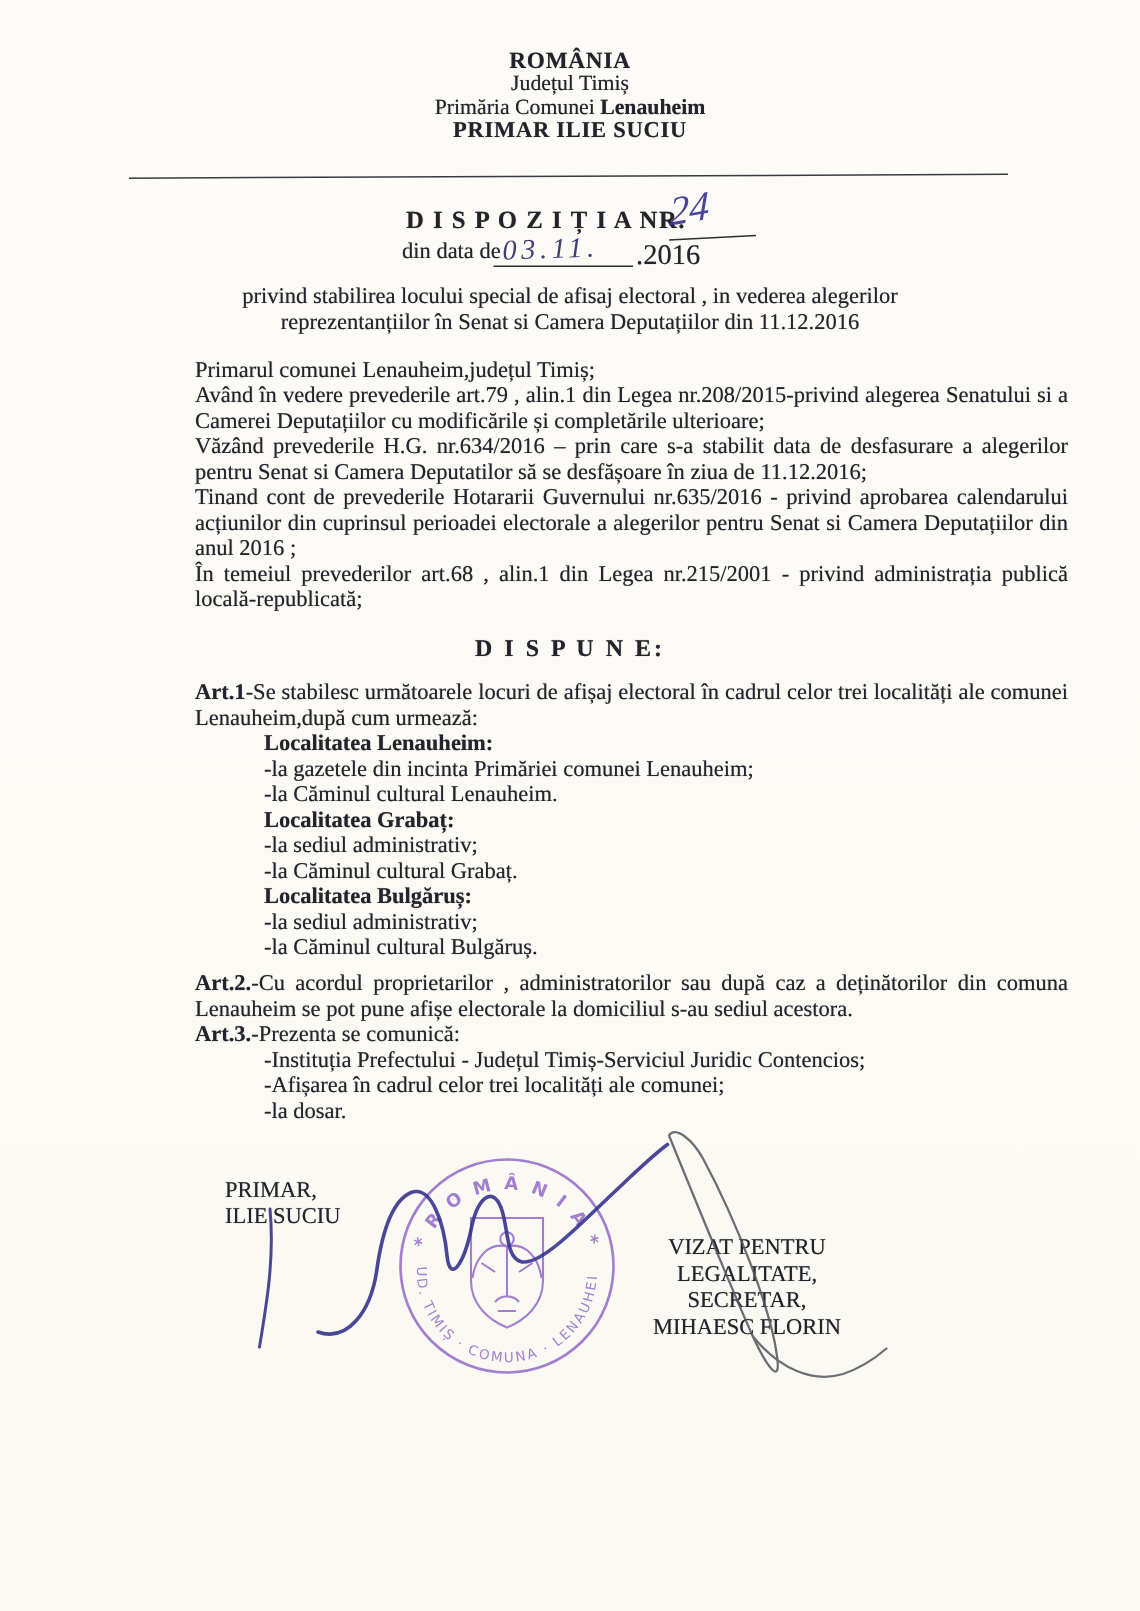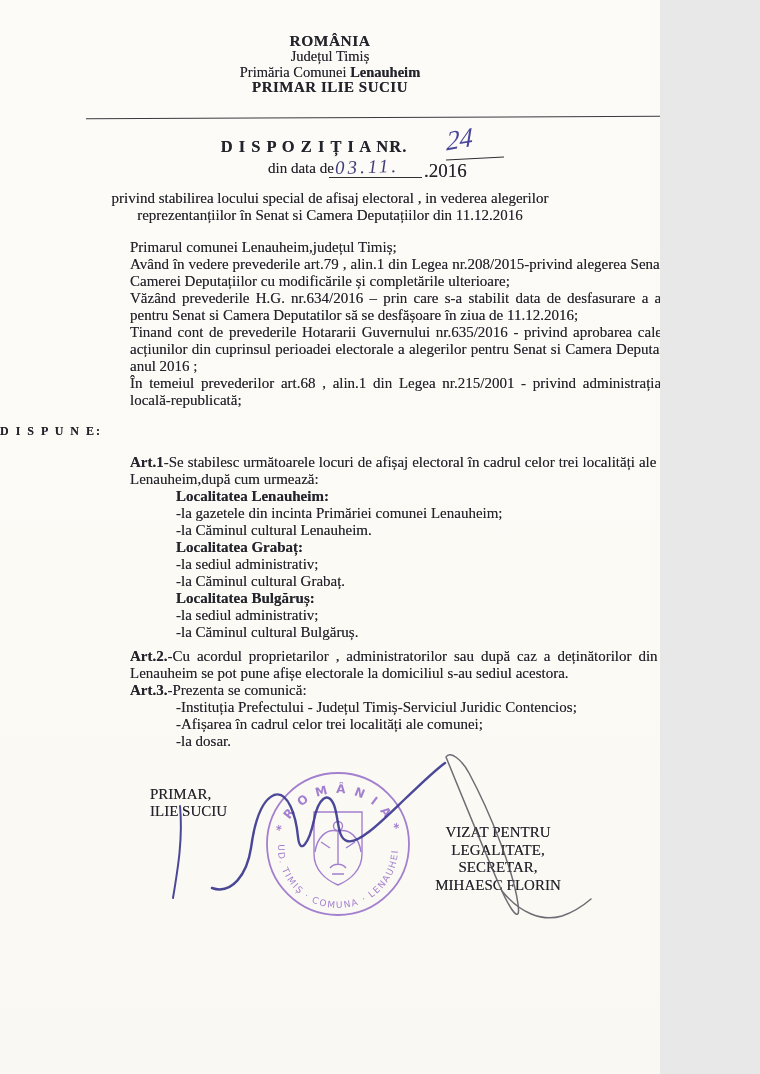--- a/index.html
+++ b/index.html
@@ -1,17 +1,17 @@
 <!DOCTYPE html>
 <html><head>
 <meta charset="utf-8">
 <style>
   html,body{margin:0;padding:0;background:#e8e8e8;}
   #page{
-    position:relative; width:660px; height:1074px; overflow:hidden;
+    position:relative; width:760px; height:1074px; overflow:hidden;
     background:linear-gradient(180deg,#fcfbf7 0%, #fbfaf5 60%, #faf8f2 100%);
     font-family:"Liberation Serif","DejaVu Serif",serif;
     color:#23232b;
     text-decoration:underline;
   }
   .txt{ text-shadow:0 0 .6px rgba(35,35,43,.55); }
   .abs{ position:absolute; }
   
   .hdr{ top:33px; left:0; right:0; text-align:center; line-height:15.8px; font-size:14.5px; }
   .hdr .l1{ font-weight:bold; font-size:15.5px; letter-spacing:.5px;}
@@ -25,21 +25,21 @@
   .u-num{ top:158px; left:446px; width:58px; height:1.2px; background:#2e2e33; transform:rotate(-3deg); }
   .u-date{ top:177px; left:329px; width:93px; height:1.2px; background:#2e2e33; }
   .hw-number{ top:124px; left:446px; font-style:italic; font-size:27px; color:#3a3692; transform:rotate(-10deg) skewX(-10deg); opacity:.92;}
   .hw-date{ top:156px; left:335px; font-style:italic; font-size:19px; letter-spacing:3px; color:#33306e; transform:rotate(-2deg); opacity:.92;}
   
   .subject{ top:190px; left:0; right:0; text-align:center; font-size:15px; line-height:16.5px; }
   
   .block{ left:130px; width:582px; font-size:15px; line-height:17px; }
   .block p{ margin:0; text-align:justify; }
   .pre{ top:239px; }
-  .dispune{ top:424px; left:0; right:0; font-weight:bold; font-size:12px; letter-spacing:2px; }
+  .dispune{ top:424px; left:0; right:0; text-align:center; font-weight:bold; font-size:16px; letter-spacing:2px; }
   .art1{ top:454px; }
   .art2{ top:648px; }
   .indent{ padding-left:46px; text-align:left; }
   .loc{ font-weight:bold; }
   b.artno{ font-weight:bold; }
   
   .sig-left{ top:786px; left:150px; width:160px; text-align:left; font-size:15px; line-height:17px; }
   .sig-right{ top:824px; left:398px; width:200px; text-align:center; font-size:15px; line-height:17.5px; }
   .stamp{ top:770px; left:264px; width:148px; height:148px; opacity:.8; }
   .inkoverlay{ top:0; left:0; width:760px; height:1074px; pointer-events:none; }

